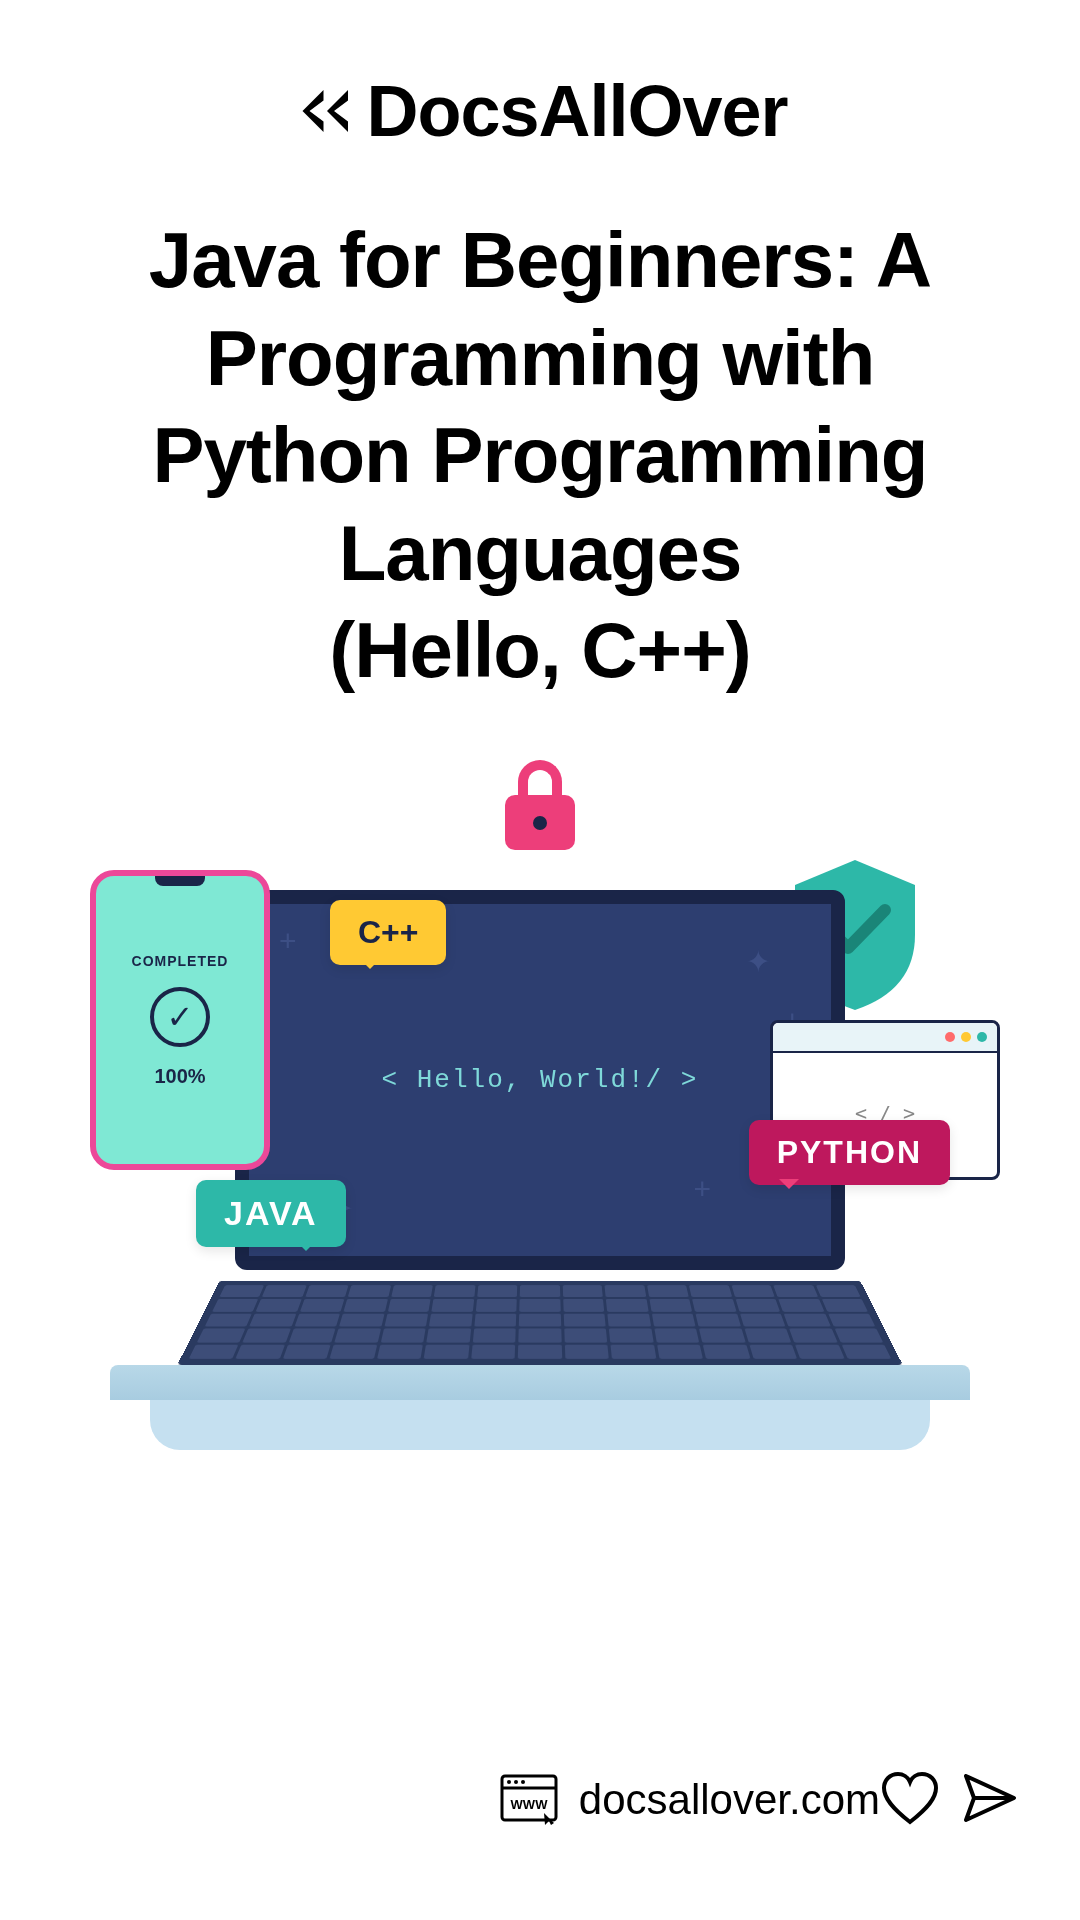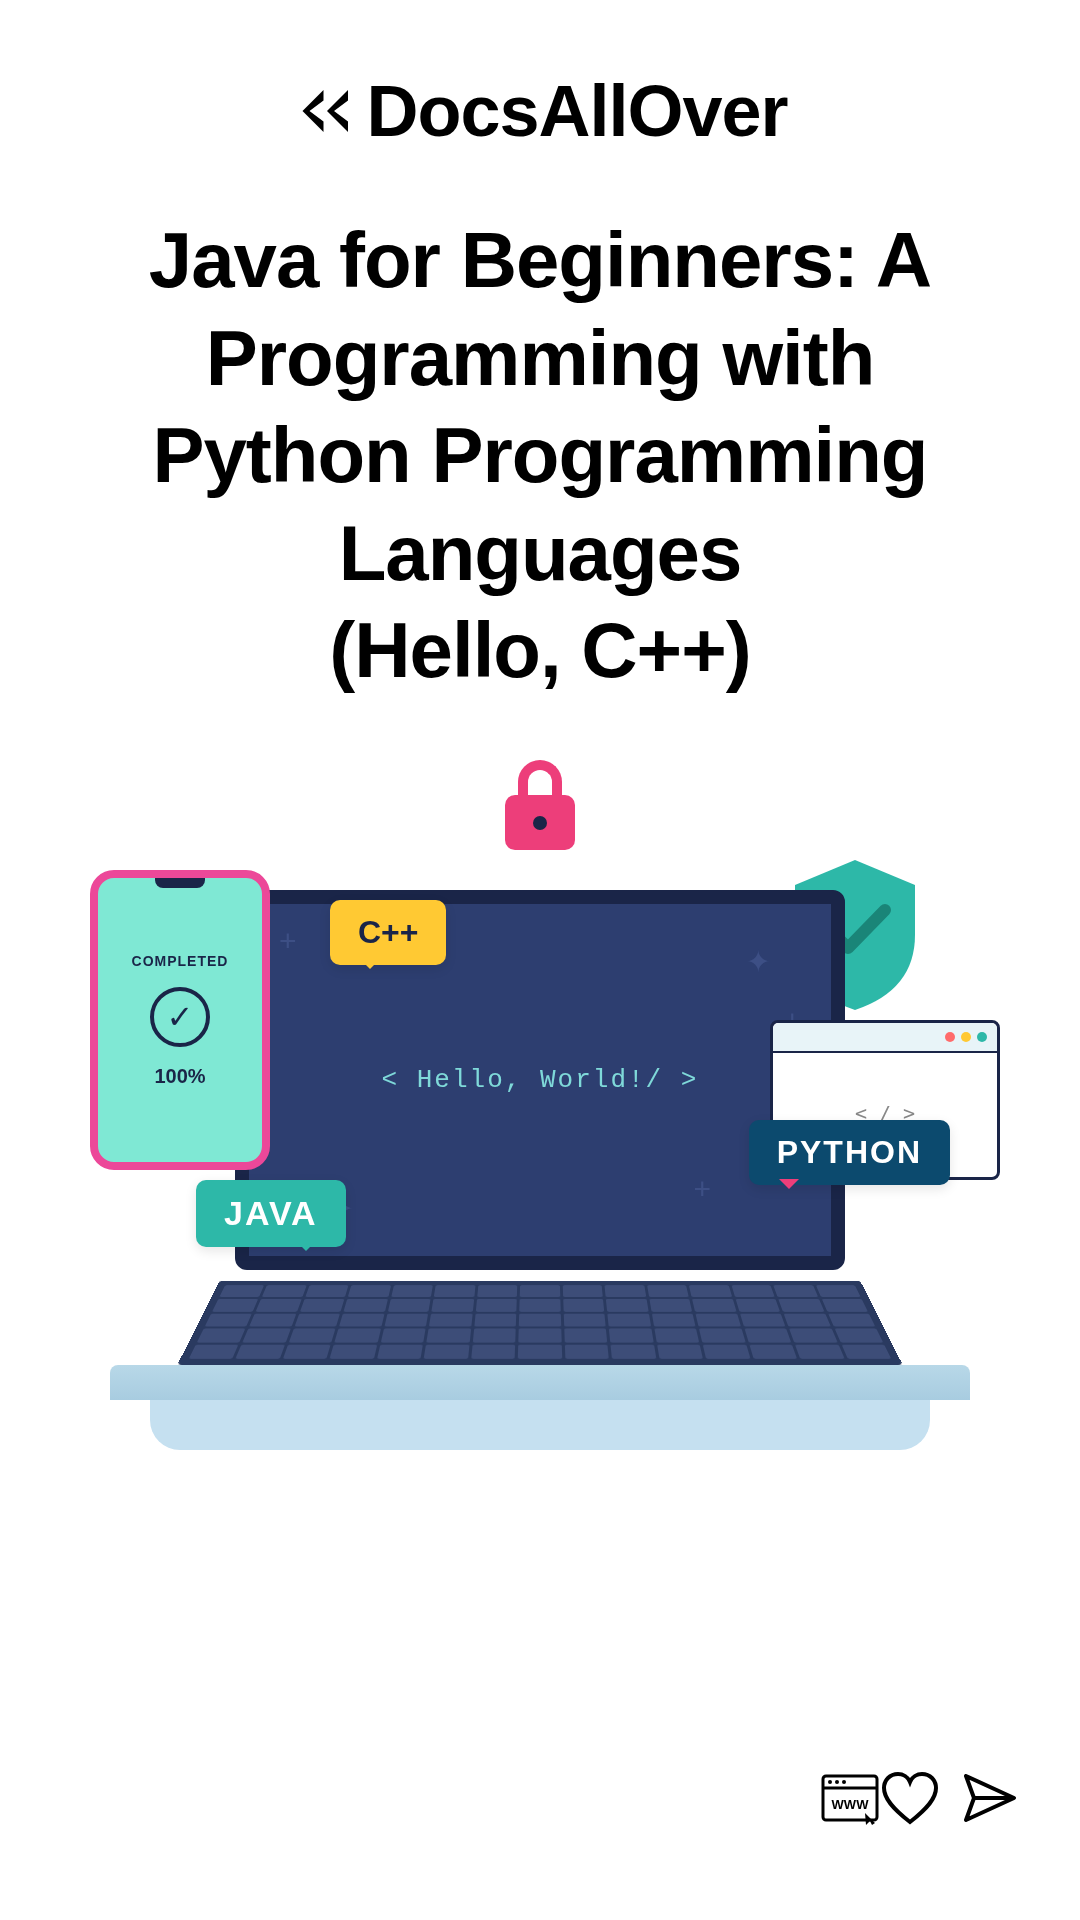--- a/index.html
+++ b/index.html
@@ -116,21 +116,21 @@
       color: #3d4f85;
       font-size: 30px;
     }
     .phone {
       position: absolute;
       left: -10px;
       top: 120px;
       width: 180px;
       height: 300px;
       background: #7fe8d4;
-      border: 8px solid #ec4899;
+      border: 6px solid #ec4899;
       border-radius: 24px;
       display: flex;
       flex-direction: column;
       align-items: center;
       justify-content: center;
       gap: 18px;
     }
     .phone-notch {
       position: absolute;
       top: 0;
@@ -223,21 +223,21 @@
       content: '';
       position: absolute;
       bottom: -14px;
       left: 30px;
       border: 10px solid transparent;
       border-top-color: #ffc933;
     }
     .badge-python {
       top: 370px;
       right: 30px;
-      background: #0c4a6e;
+      background: #be185d;
       color: #fff;
       letter-spacing: 2px;
     }
     .badge-python::after {
       content: '';
       position: absolute;
       bottom: -14px;
       left: 30px;
       border: 10px solid transparent;
       border-top-color: #ed3e7a;
@@ -471,20 +471,21 @@
   <div class="footer-left">
     <svg class="www-icon" viewBox="0 0 60 55">
       <rect x="3" y="3" width="54" height="44" fill="none" stroke="#000" stroke-width="3" rx="3"></rect>
       <line x1="3" y1="15" x2="57" y2="15" stroke="#000" stroke-width="3"></line>
       <circle cx="10" cy="9" r="2" fill="#000"></circle>
       <circle cx="17" cy="9" r="2" fill="#000"></circle>
       <circle cx="24" cy="9" r="2" fill="#000"></circle>
       <text x="30" y="36" text-anchor="middle" font-size="13" font-weight="bold" fill="#000">WWW</text>
       <path d="M 45 40 L 55 50 L 52 52 L 50 48 L 46 52 Z" fill="#000"></path>
     </svg>
+    <div class="website">docsallover.com</div>
   </div>
   <div class="footer-right">
     <svg class="action-icon" viewBox="0 0 60 60">
       <path d="M 30 52 C 12 38 4 28 4 18 C 4 10 10 4 18 4 C 23 4 28 7 30 12 C 32 7 37 4 42 4 C 50 4 56 10 56 18 C 56 28 48 38 30 52 Z" fill="none" stroke="#000" stroke-width="4"></path>
     </svg>
     <svg class="action-icon" viewBox="0 0 60 60">
       <path d="M 6 6 L 54 28 L 6 50 L 14 28 Z" fill="none" stroke="#000" stroke-width="4" stroke-linejoin="round"></path>
       <line x1="14" y1="28" x2="54" y2="28" stroke="#000" stroke-width="4"></line>
     </svg>
   </div>

